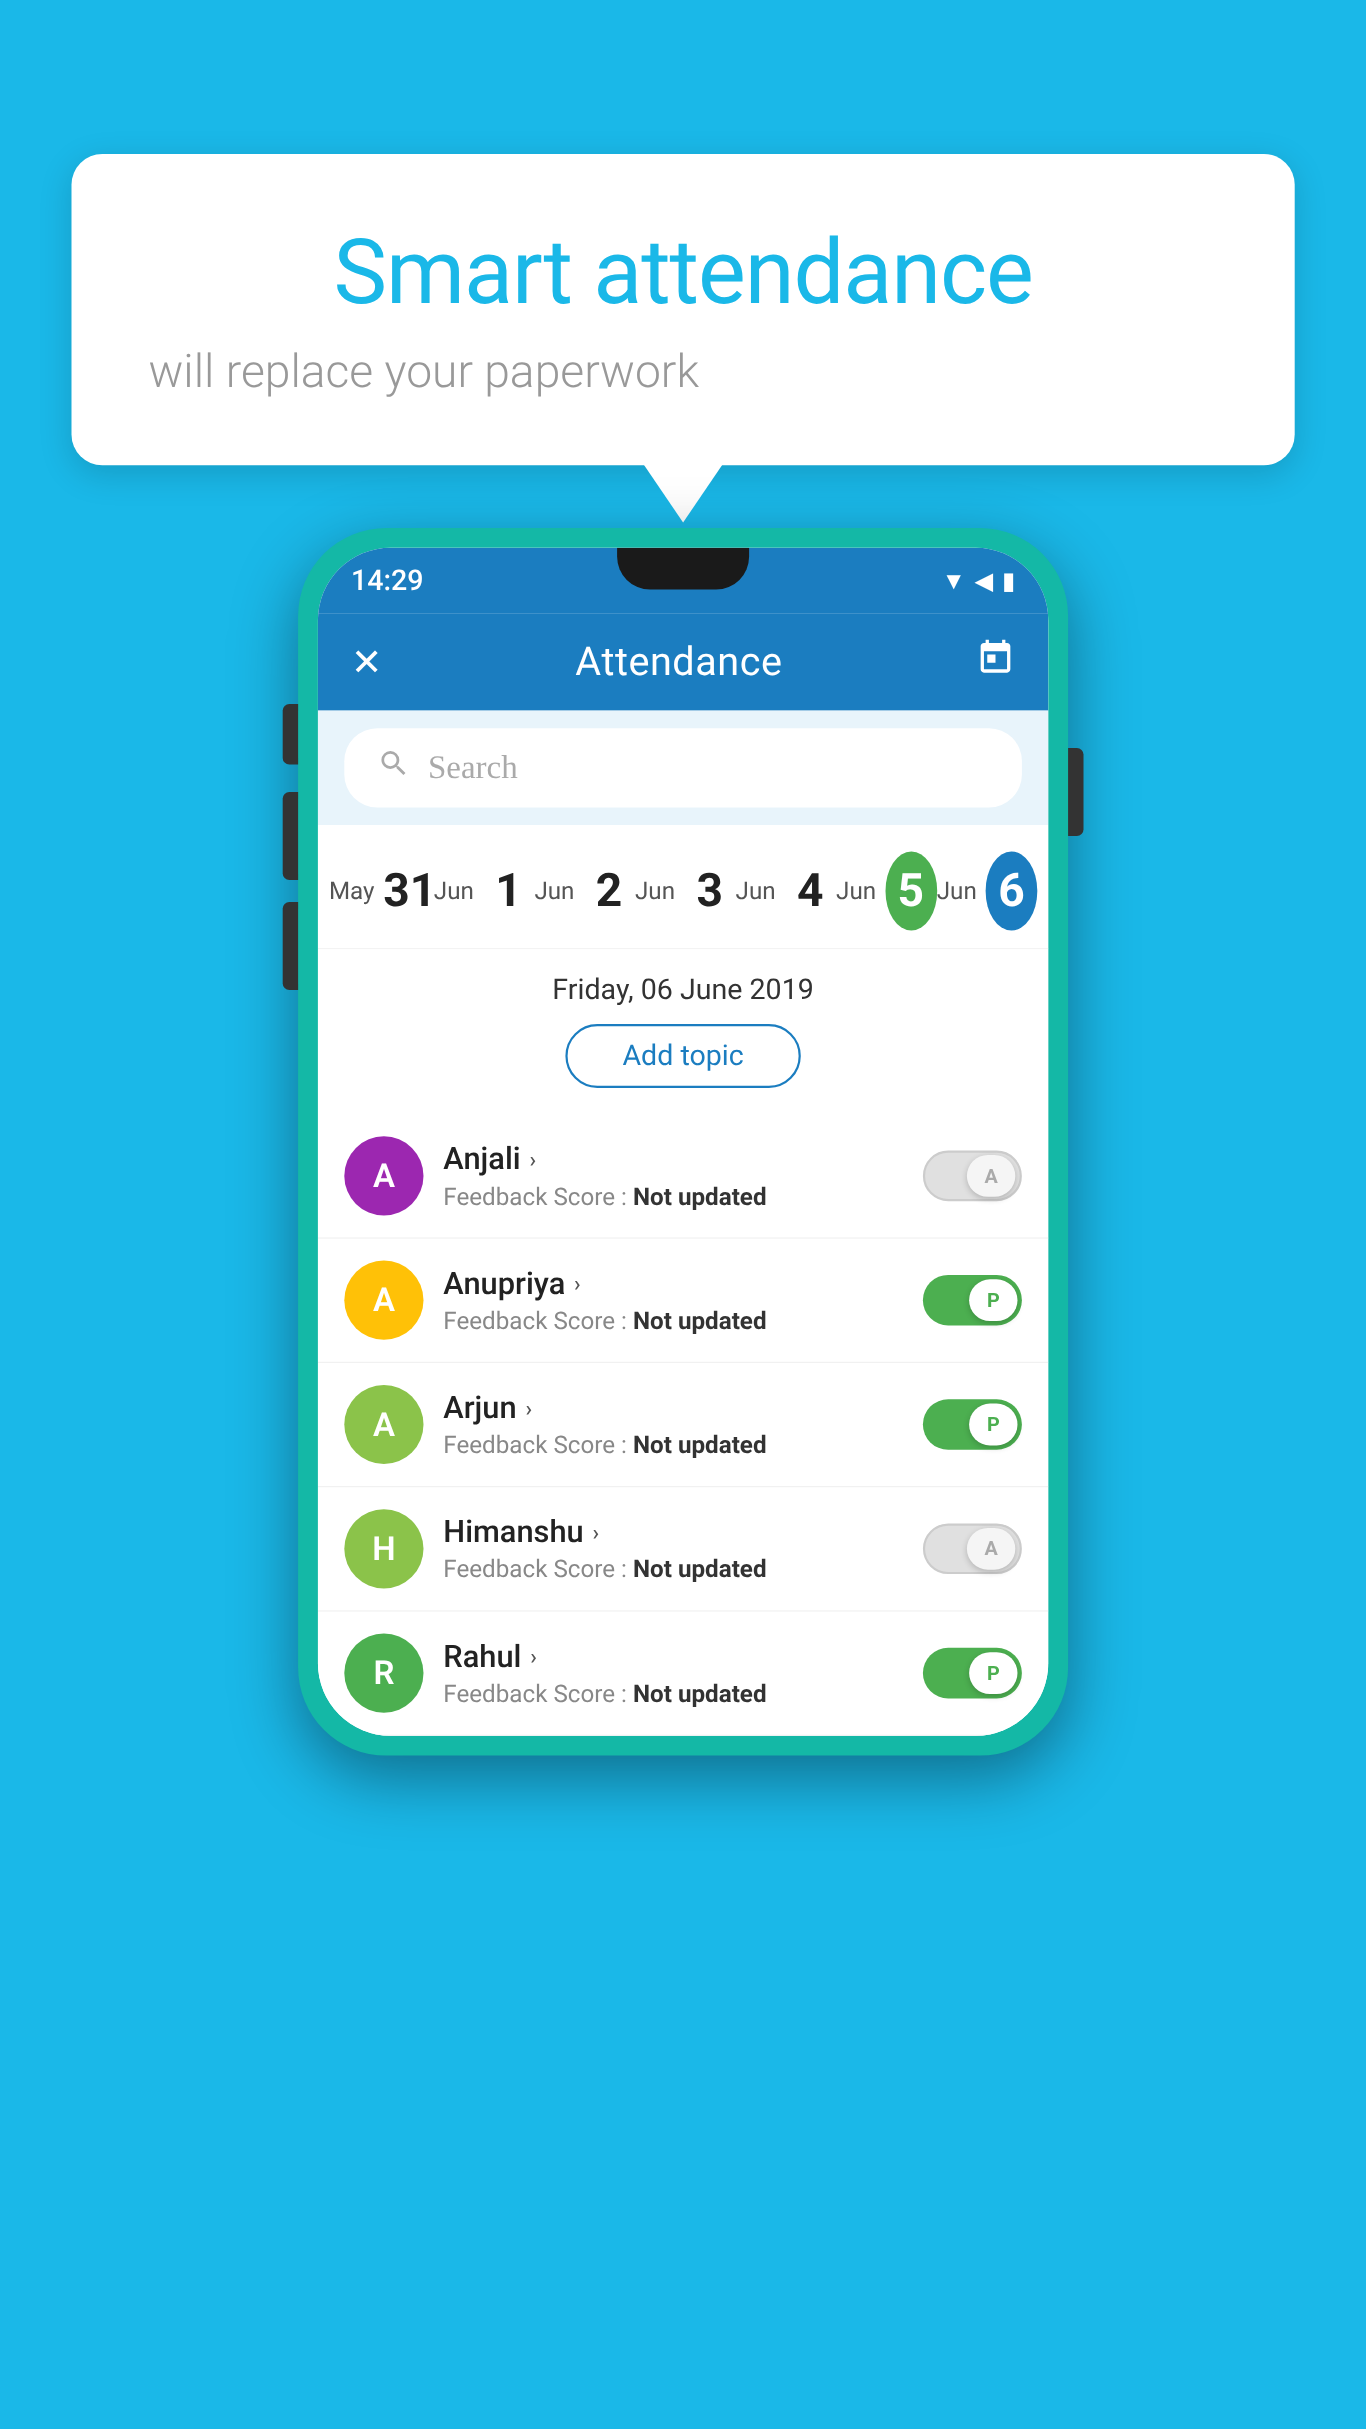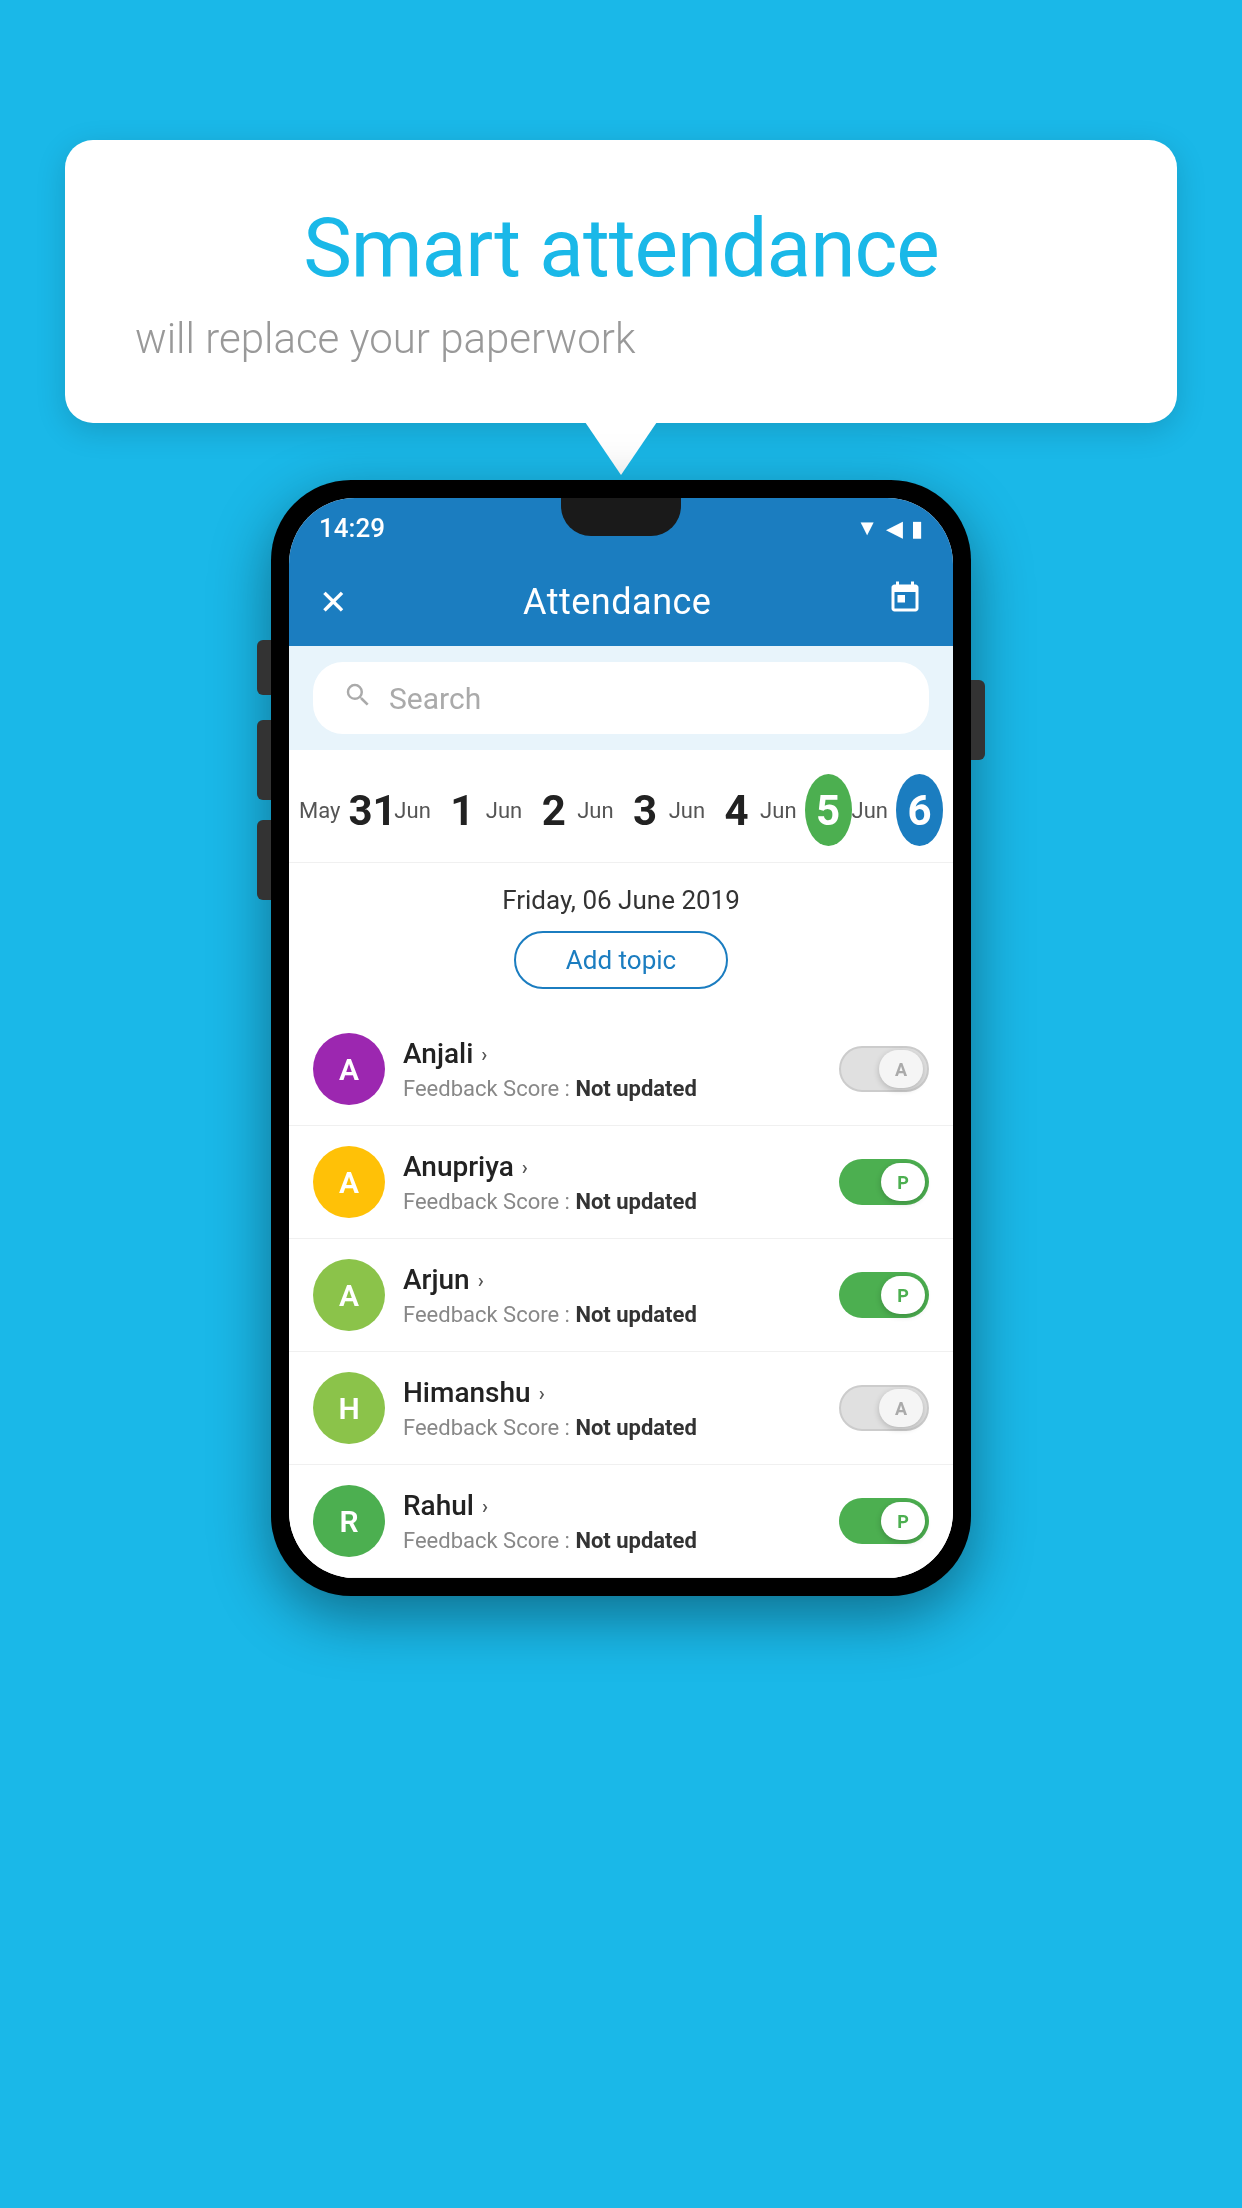--- a/index.html
+++ b/index.html
@@ -60,21 +60,21 @@
     
     .phone-wrapper {
       position: absolute;
       top: 480px;
       left: 50%;
       transform: translateX(-50%);
       width: 700px;
     }
 
     .phone {
-      background: #000000;
+      background: #14b8a6;
       border-radius: 80px;
       padding: 18px;
       box-shadow: 0 20px 60px rgba(0,0,0,0.4);
       position: relative;
     }
 
     .phone-inner {
       background: white;
       border-radius: 66px;
       overflow: hidden;
@@ -151,20 +151,21 @@
     }
 
     .search-bar {
       background: white;
       border-radius: 30px;
       height: 72px;
       display: flex;
       align-items: center;
       padding: 0 30px;
       gap: 16px;
+      font-family: Liberation Serif, serif;
     }
 
     .search-icon {
       color: #999;
       font-size: 30px;
     }
 
     .search-text {
       color: #aaa;
       font-size: 30px;

